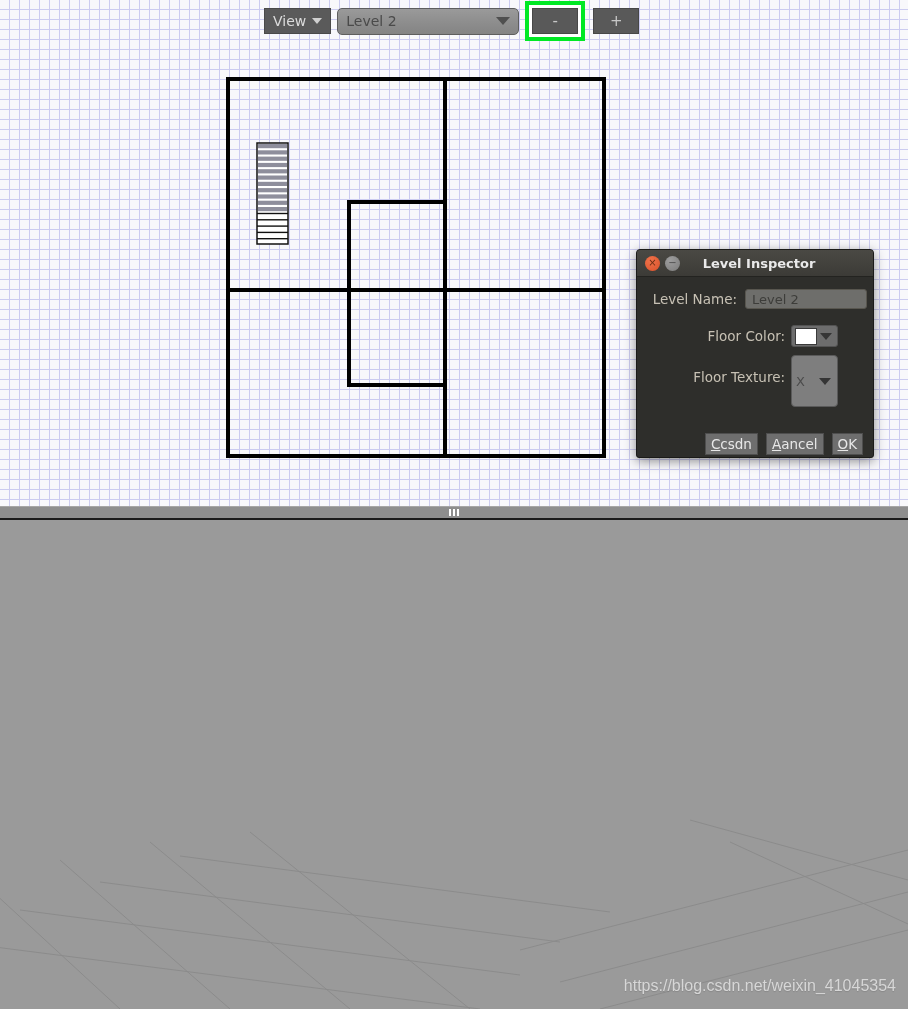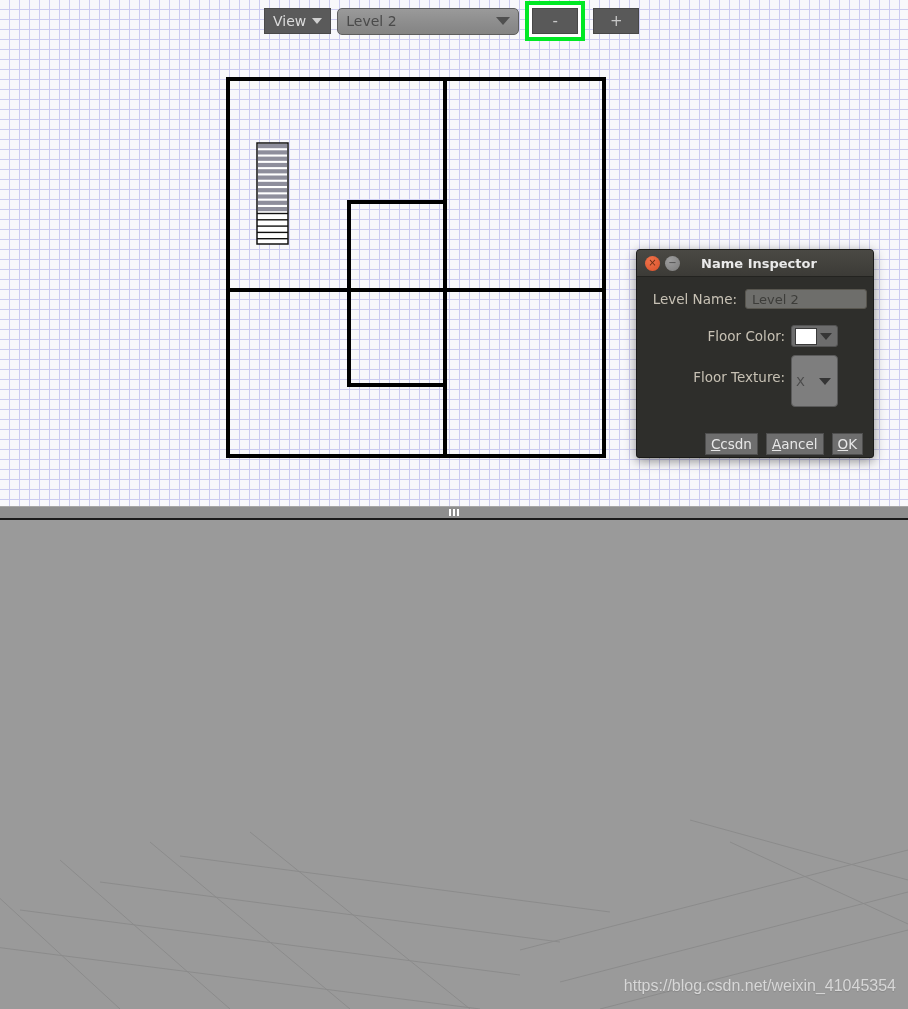--- a/index.html
+++ b/index.html
@@ -358,21 +358,21 @@
         </div>
       </div>
 
       <div id="plus-btn" class="step-btn">+</div>
     </div>
 
     <div id="level-inspector">
       <div id="li-titlebar">
         <div class="wbtn" id="li-close">×</div>
         <div class="wbtn" id="li-min">−</div>
-        <div id="li-title">Name Inspector</div>
+        <div id="li-title">Level Inspector</div>
       </div>
 
       <div id="li-body">
 
         <div class="li-row" id="li-name-row">
           <div class="li-label">Level Name:</div>
           <input id="li-name-input" type="text" value="Level 2" style="">
         </div>
 
         <div class="li-row" id="li-color-row">

